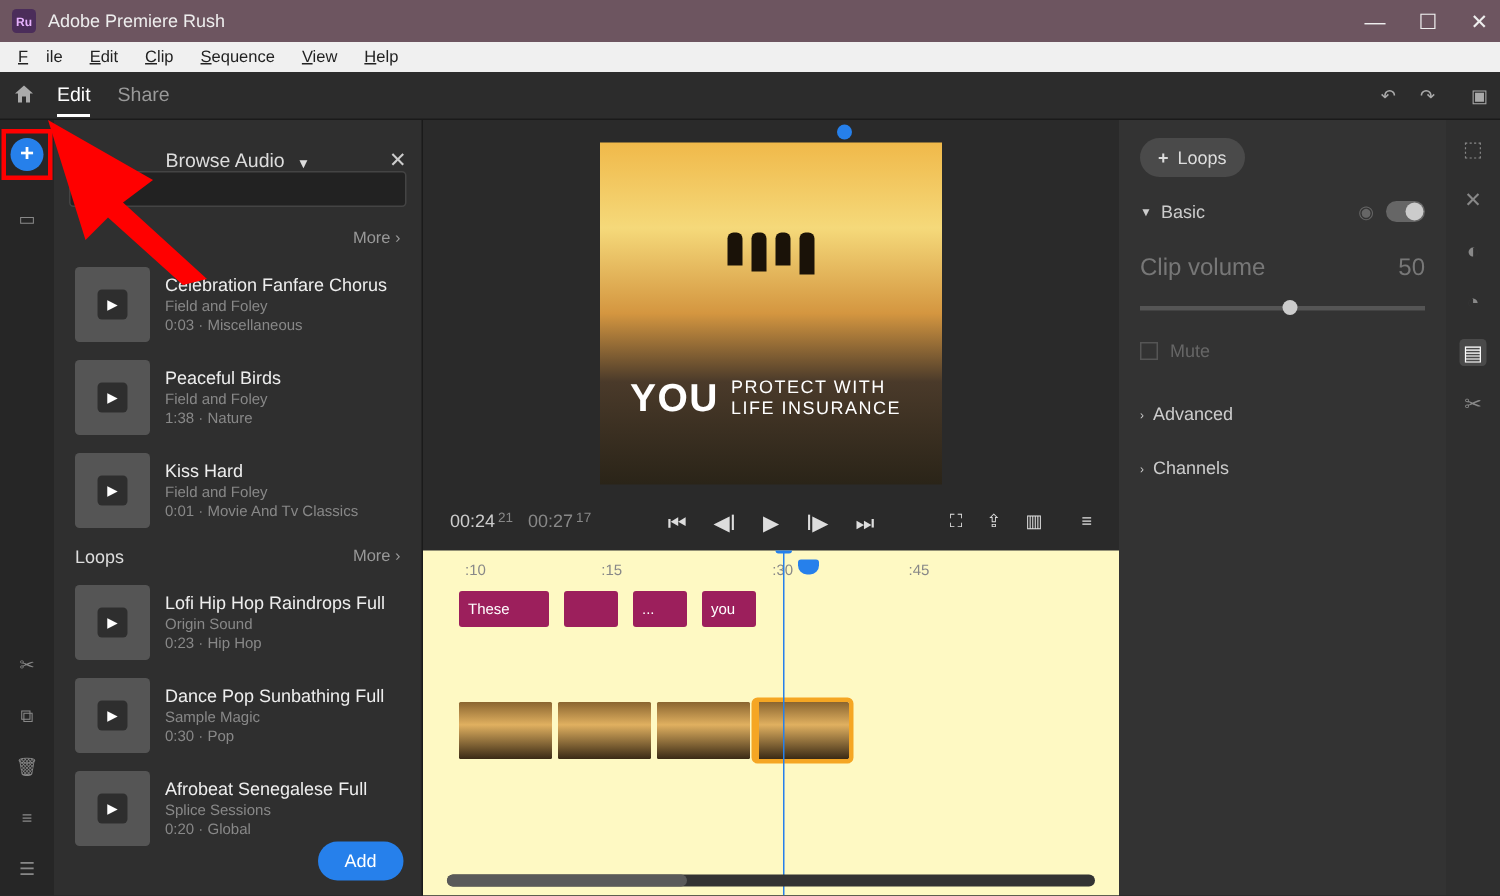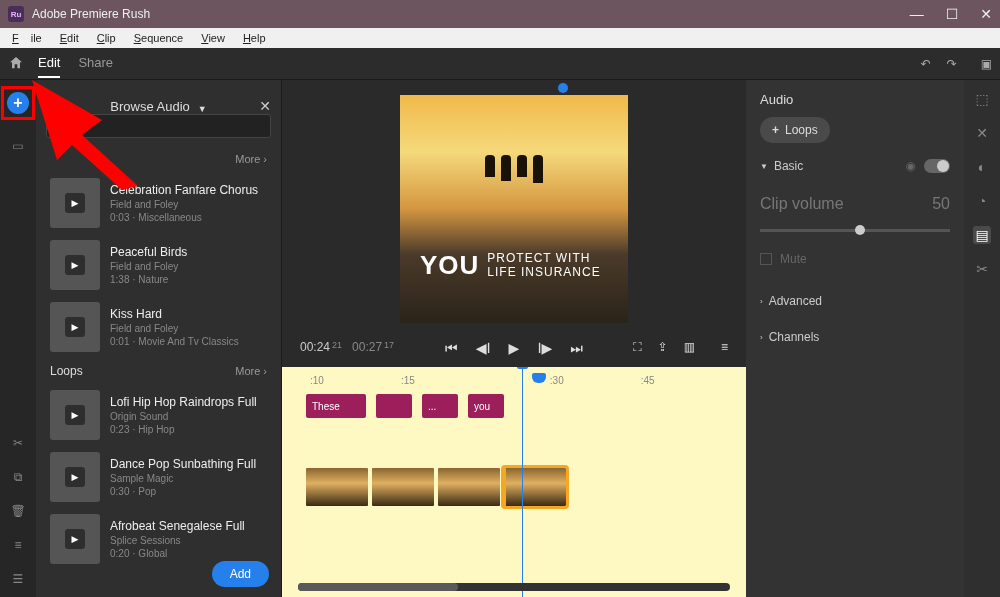--- a/index.html
+++ b/index.html
@@ -268,21 +268,21 @@
         <span>⇪</span>
         <span>▥</span>
         <span style="margin-left:10px">≡</span>
       </div>
     </div>
     <div class="timeline">
       <div class="ruler">
         <span>:10</span>
         <span>:15</span>
         <div class="playhead-marker"></div>
-        <span style="margin-left:58px">:30</span>
+        <span style="margin-left:23px">:30</span>
         <span>:45</span>
       </div>
       <div class="text-track">
         <div class="text-clip" style="width:60px">These</div>
         <div class="text-clip" style="width:36px"></div>
         <div class="text-clip" style="width:36px">...</div>
         <div class="text-clip" style="width:36px">you</div>
       </div>
       <div class="video-track">
         <div class="video-clip"></div>
@@ -292,21 +292,20 @@
         <div class="orange-line"></div>
       </div>
       <div class="playhead"></div>
       <div class="hscroll">
           <div class="thumb"></div>
         </div>
     </div>
   </div>
 
   <div class="right-panel">
-    <h3>Audio</h3>
     <button class="browse-btn">
         <span style="font-weight:bold">+</span>
         <span>Loops</span>
       </button>
     <div class="collaps basic-row">
       <div style="display:flex;align-items:center;gap:6px">
           <span class="chev">▼</span>
           <span>Basic</span>
         </div>
       <div style="display:flex;gap:8px;align-items:center">

